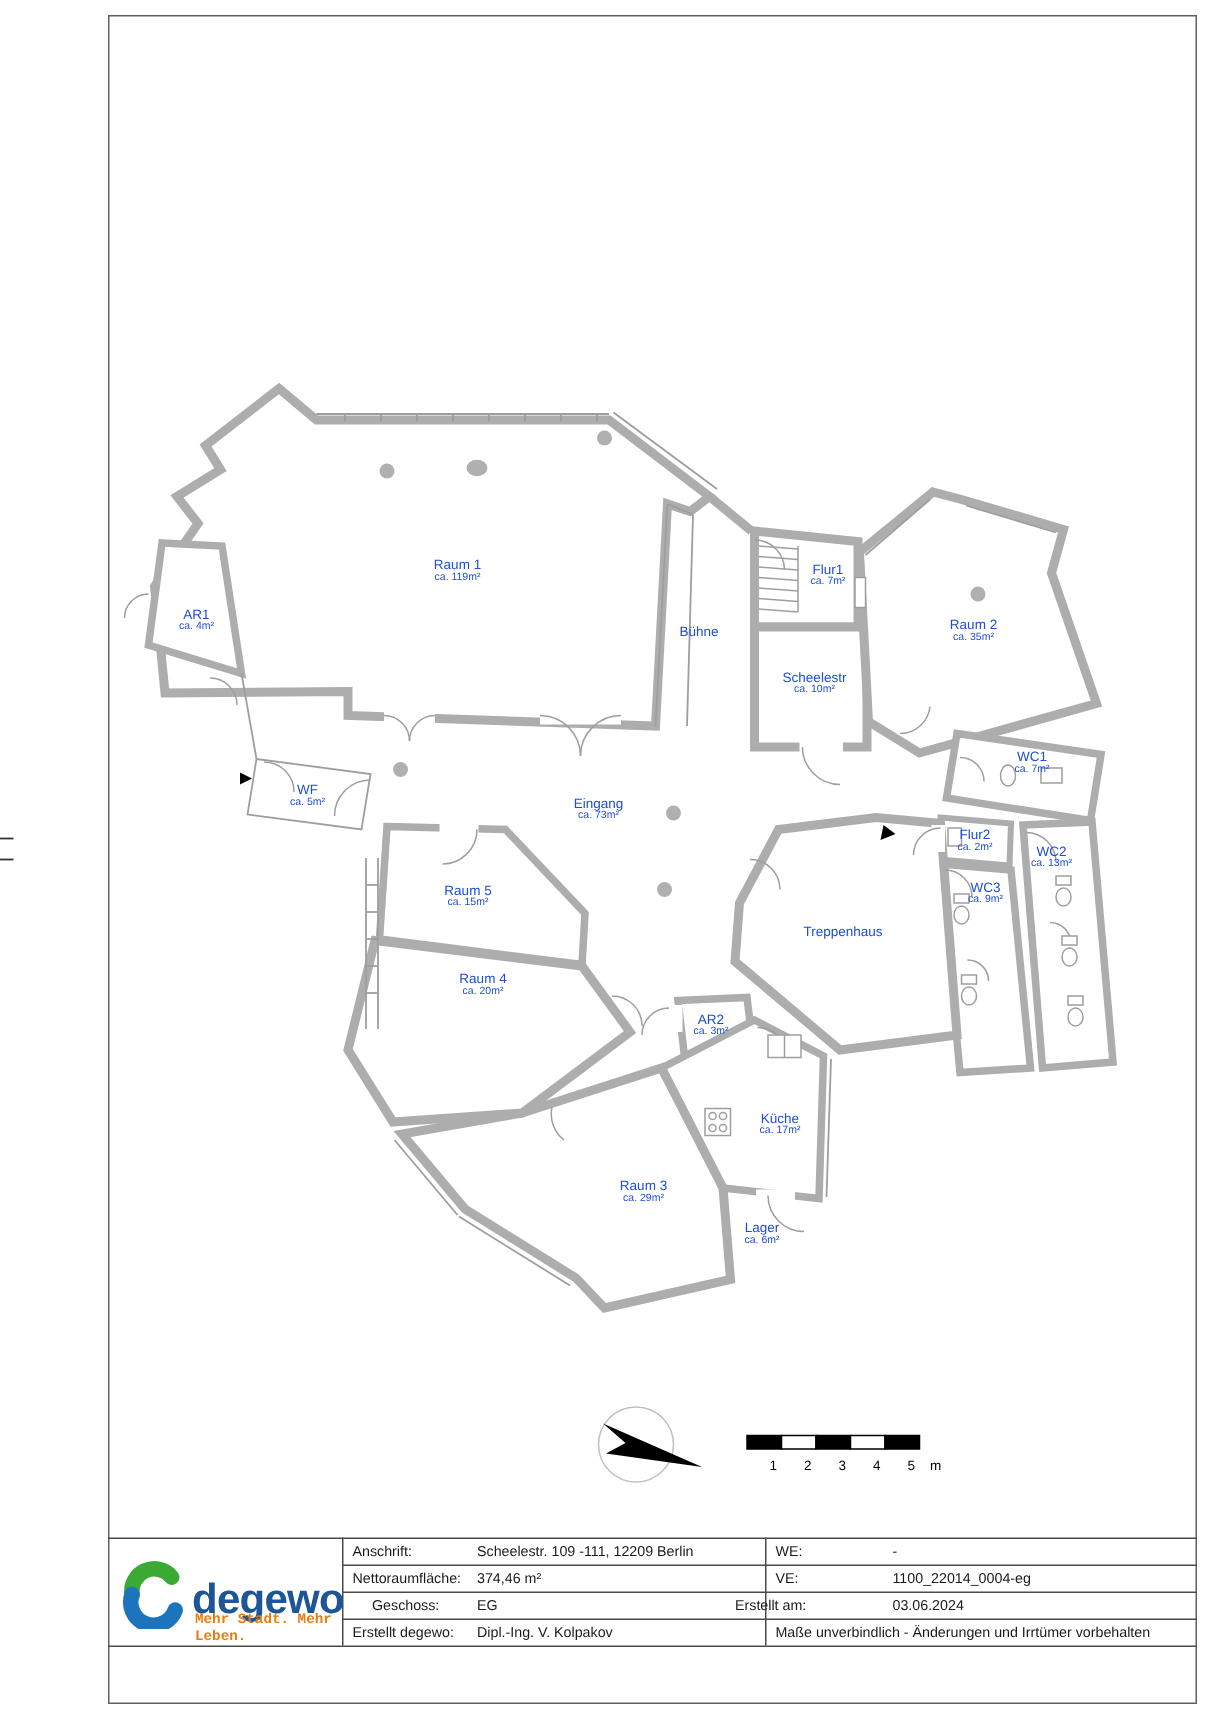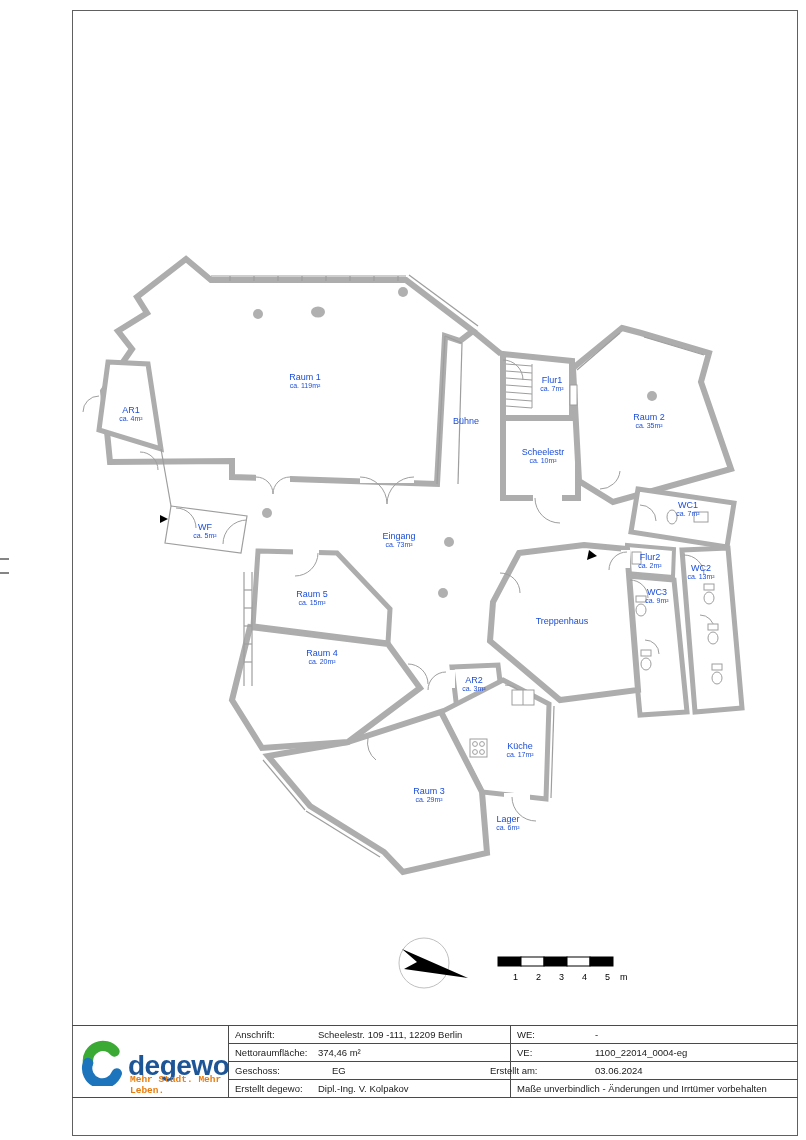--- a/index.html
+++ b/index.html
@@ -311,22 +311,22 @@
   <span style="left:107px">5</span>
   <span style="left:122px">m</span>
 </div>
 
 <div>
 
   <div class="tb-text tb-label" style="left:235px;top:1029px">Anschrift:</div>
   <div class="tb-text" style="left:318px;top:1029px">Scheelestr. 109 -111, 12209 Berlin</div>
   <div class="tb-text tb-label" style="left:235px;top:1047px">Nettoraumfläche:</div>
   <div class="tb-text" style="left:318px;top:1047px">374,46 m²</div>
-  <div class="tb-text tb-label" style="left:235px;top:1065px">Geschoss:</div>
-  <div class="tb-text" style="left:332px;top:1065px">EG</div>
+  <div class="tb-text tb-label" style="left:248px;top:1065px">Geschoss:</div>
+  <div class="tb-text" style="left:318px;top:1065px">EG</div>
   <div class="tb-text tb-label" style="left:235px;top:1083px">Erstellt degewo:</div>
   <div class="tb-text" style="left:318px;top:1083px">Dipl.-Ing. V. Kolpakov</div>
 
   <div class="tb-text tb-label" style="left:517px;top:1029px">WE:</div>
   <div class="tb-text" style="left:595px;top:1029px">-</div>
   <div class="tb-text tb-label" style="left:517px;top:1047px">VE:</div>
   <div class="tb-text" style="left:595px;top:1047px">1100_22014_0004-eg</div>
   <div class="tb-text tb-label" style="left:490px;top:1065px">Erstellt am:</div>
   <div class="tb-text" style="left:595px;top:1065px">03.06.2024</div>
   <div class="tb-text" style="left:517px;top:1083px">Maße unverbindlich - Änderungen und Irrtümer vorbehalten</div>

